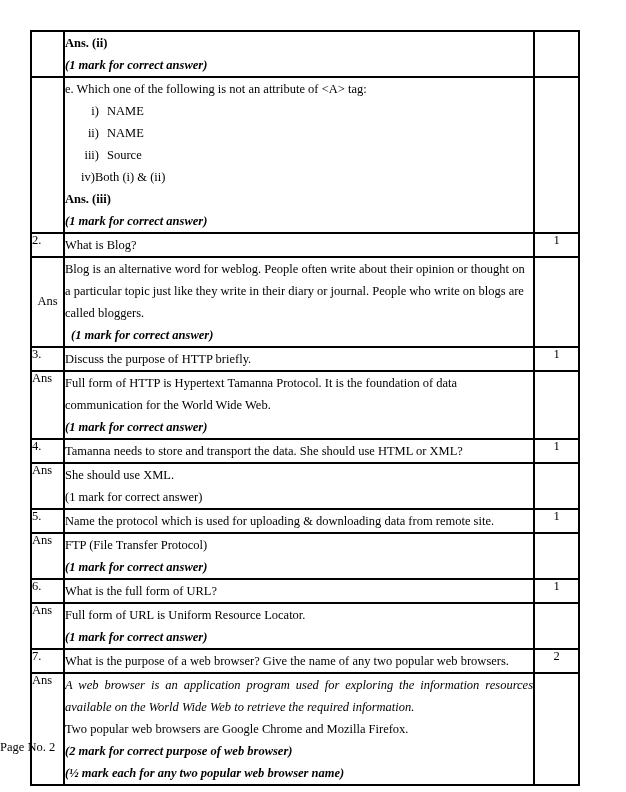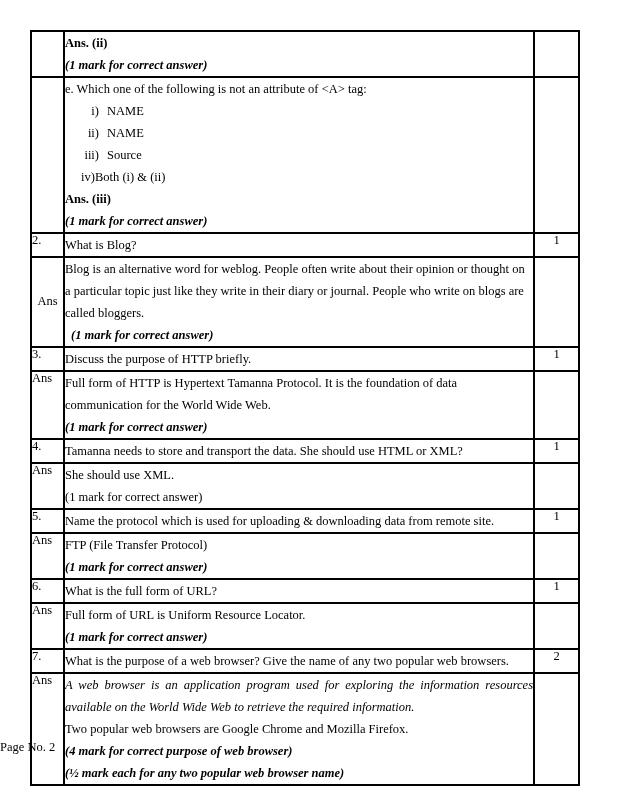--- a/index.html
+++ b/index.html
@@ -218,21 +218,21 @@
           <td class="col-body cell-body">
             <span class="ln">What is the purpose of a web browser? Give the name of any two popular web browsers.</span>
           </td>
           <td class="col-mark cell-mark">2</td>
         </tr>
         <tr class="qrow">
           <td class="col-num cell-num">Ans</td>
           <td class="col-body cell-body">
             <span class="ln wrap just">A web  browser  is  an application  program used  for  exploring  the  information  resources available on the World Wide Web to retrieve the required information.</span>
             <span class="ln">Two popular web browsers are Google Chrome and Mozilla Firefox.</span>
-            <span class="ln it">(4 mark for correct purpose of web browser)</span>
+            <span class="ln it">(2 mark for correct purpose of web browser)</span>
             <span class="ln it">(½ mark each for any two popular web browser name)</span>
           </td>
           <td class="col-mark cell-mark"></td>
         </tr>
       </tbody>
   </table>
 
   <div class="footer">Page No. 2</div>
 </div>
 

